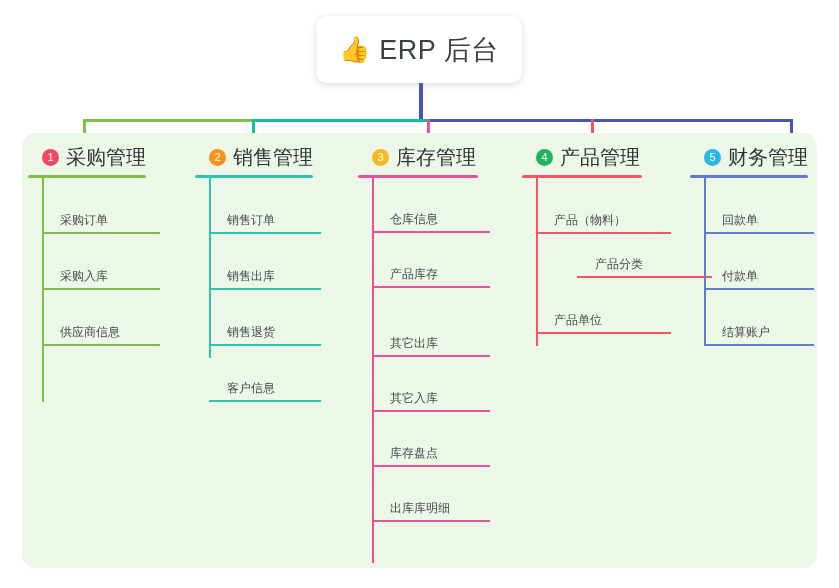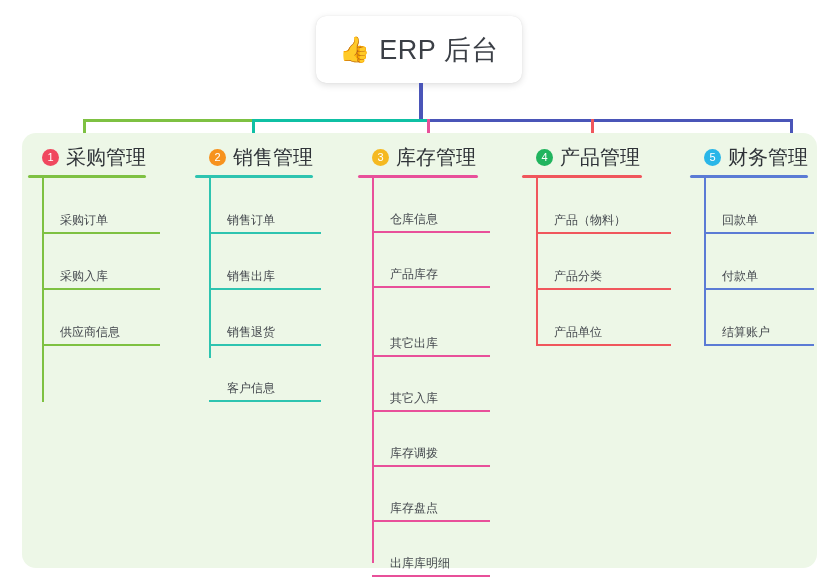--- a/index.html
+++ b/index.html
@@ -150,24 +150,20 @@
             <div class="item-rule" style="width: 118px; background: rgb(232, 80, 154);"></div>
           </div>
           <div class="item" style="height: 69px; width: 118px;">
             <span class="item-label">其它出库</span>
             <div class="item-rule" style="width: 118px; background: rgb(232, 80, 154);"></div>
           </div>
           <div class="item" style="height: 55px; width: 118px;">
             <span class="item-label">其它入库</span>
             <div class="item-rule" style="width: 118px; background: rgb(232, 80, 154);"></div>
           </div>
-          <div class="item" style="height: 55px; width: 118px;">
-            <span class="item-label">库存调拨</span>
-            <div class="item-rule" style="width: 118px; background: rgb(232, 80, 154);"></div>
-          </div>
           <div class="item" style="height: 55px; width: 118px; align-items: flex-end;">
             <span class="item-label">库存盘点</span>
             <div class="item-rule" style="width: 118px; background: rgb(232, 80, 154);"></div>
           </div>
           <div class="item" style="height: 55px; width: 118px;">
             <span class="item-label">出库库明细</span>
             <div class="item-rule" style="width: 118px; background: rgb(232, 80, 154);"></div>
           </div>
         </div>
       </div>
@@ -176,21 +172,21 @@
           <span class="badge" style="background: rgb(33, 180, 94);">4</span>
           <span class="col-title">产品管理</span>
         </div>
         <div class="head-rule" style="width: 120px; background: rgb(240, 86, 92);"></div>
         <div class="items" style="height: 168px;">
           <div class="spine" style="background: rgb(240, 86, 92); bottom: 0px;"></div>
           <div class="item" style="height: 56px; width: 135px;">
             <span class="item-label">产品（物料）</span>
             <div class="item-rule" style="width: 135px; background: rgb(240, 86, 92);"></div>
           </div>
-          <div class="item" style="height: 56px; width: 135px;">
+          <div class="item" style="height: 44px; width: 135px; margin-left: 41px;">
             <span class="item-label">产品分类</span>
             <div class="item-rule" style="width: 135px; background: rgb(240, 86, 92);"></div>
           </div>
           <div class="item" style="height: 56px; width: 135px;">
             <span class="item-label">产品单位</span>
             <div class="item-rule" style="width: 135px; background: rgb(240, 86, 92);"></div>
           </div>
         </div>
       </div>
       <div class="col" style="left: 690px;">

